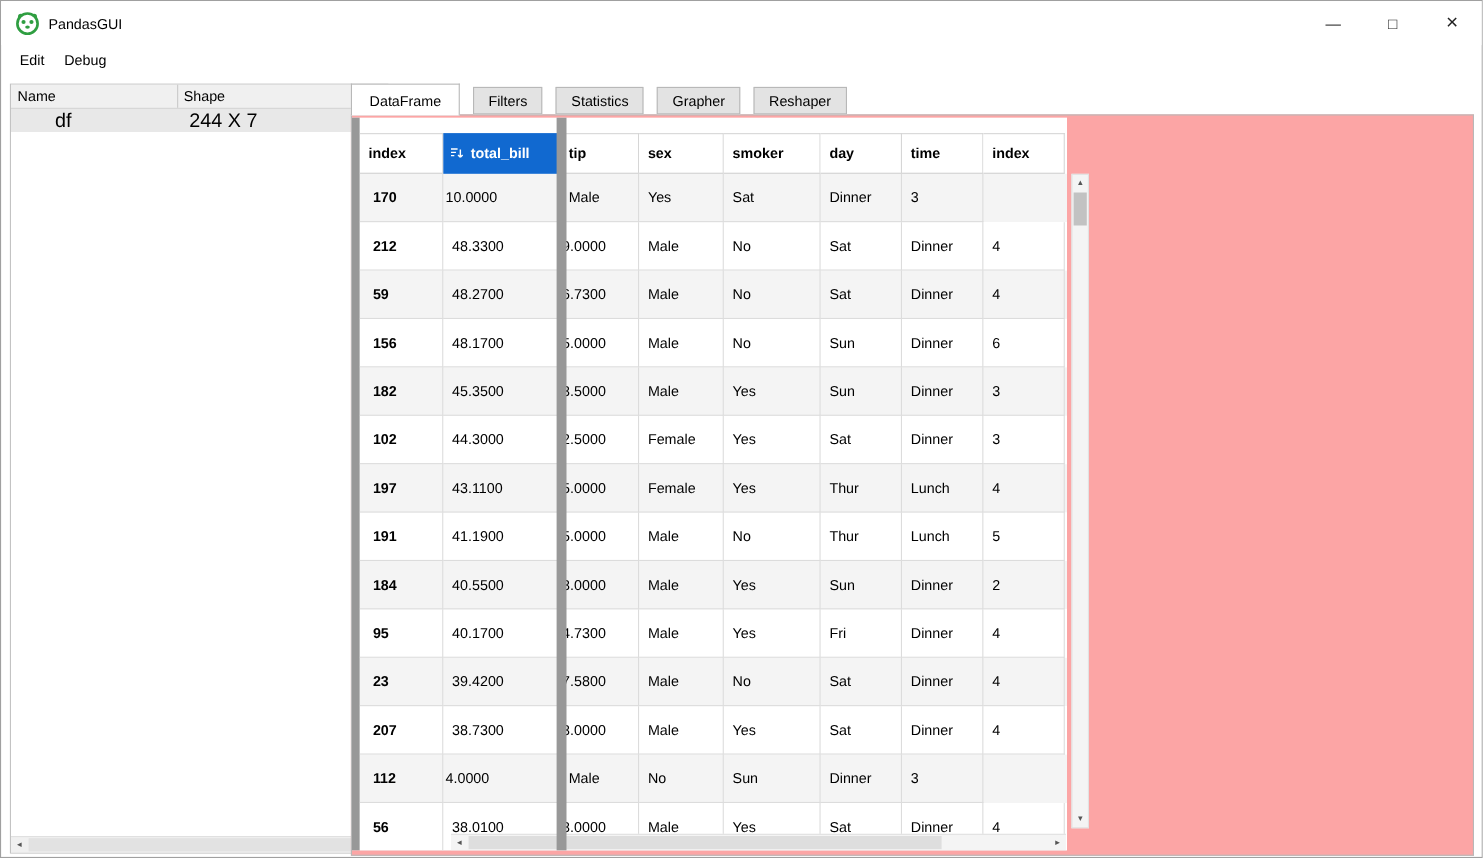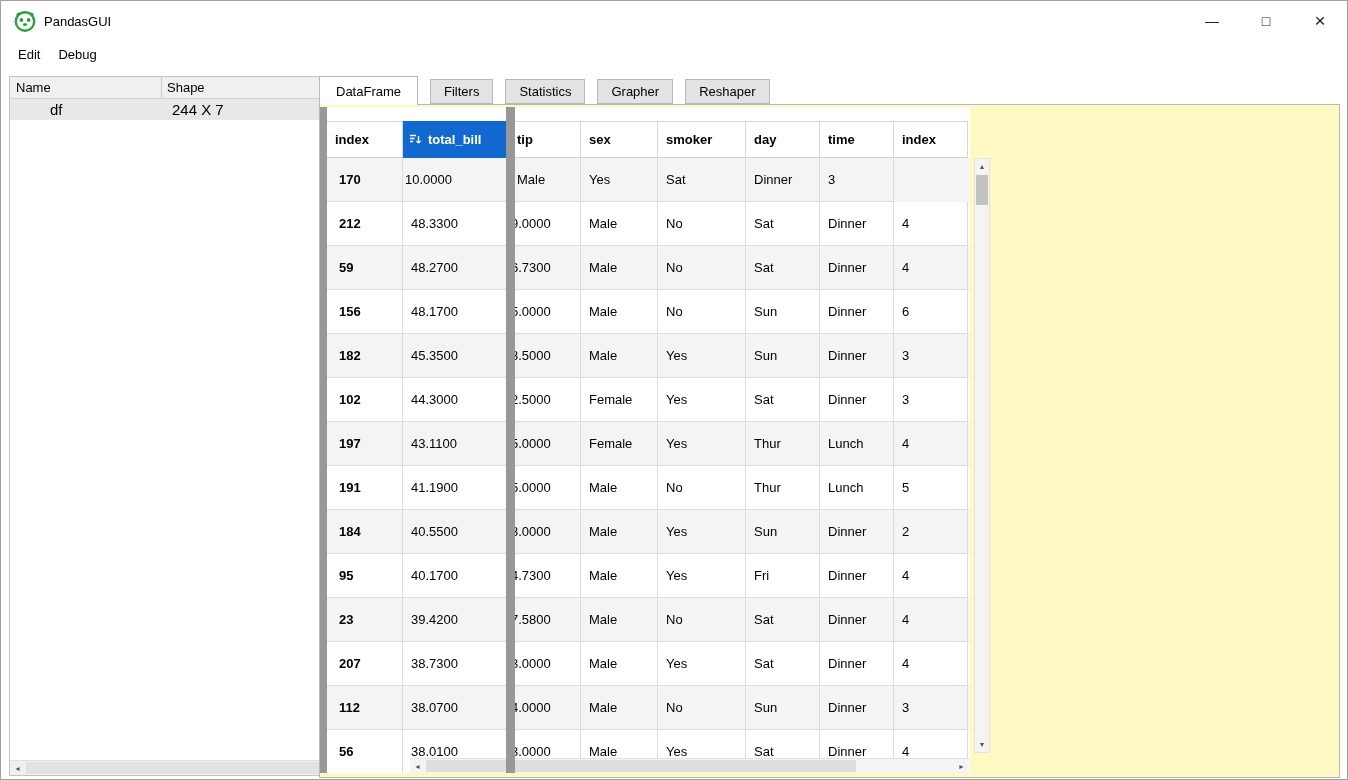--- a/index.html
+++ b/index.html
@@ -25,42 +25,42 @@
   .menu-item { padding:4px 9px; }
 
   
   .sidebar { position:absolute; left:8px; top:75px; width:344px; bottom:3px;
              background:#fff; border:1px solid #c3c3c3; }
   .sidebar-header { display:flex; height:22px; background:#f0f0f0;
                     border-bottom:1px solid #d2d2d2; font-size:13px; }
   .sidebar-header > div { display:flex; align-items:center; }
   .sh-name { width:152px; border-right:1px solid #c9c9c9; padding-left:6px; }
   .sh-shape { flex:1; padding-left:5px; }
-  .sidebar-row { display:flex; height:21px; background:#e8e8e8; font-size:15px; }
+  .sidebar-row { display:flex; height:21px; background:#e8e8e8; font-size:18px; }
   .sr-name { width:152px; padding-left:40px; display:flex; align-items:center; }
   .sr-shape { flex:1; padding-left:10px; display:flex; align-items:center; }
   .sidebar-hscroll { position:absolute; left:0; right:0; bottom:0; height:15px;
                      background:#f0f0f0; border-top:1px solid #e0e0e0; }
   .sb-arrow { position:absolute; top:0; width:15px; height:14px; display:flex;
               align-items:center; justify-content:center; font-size:7px; color:#555; }
   .sb-arrow.left { left:0; }  .sb-arrow.right { right:0; }
   .sidebar-hscroll .thumb { position:absolute; left:16px; right:16px; top:1px;
                             height:12px; background:#e2e2e2; }
 
   
   .tabbar { position:absolute; left:318px; top:75px; height:28px;
             display:flex; align-items:flex-end; z-index:4; }
   .tab { height:25px; padding:0 13px; background:#e3e3e3; border:1px solid #b8b8b8;
          margin-right:12px; display:flex; align-items:center; font-size:13px; }
   .tab.active { height:29px; padding:0 16px; background:#fff; border-bottom:none;
                 margin-bottom:-1px; z-index:5; }
 
   
   .tabpage { position:absolute; left:318px; top:103px; width:1021px; bottom:1px;
-             background:#fef9c3; border:1px solid #b8b8b8; }
+             background:#fca5a5; border:1px solid #b8b8b8; }
 
   
   .table-widget { position:absolute; left:0; top:2px; width:650px; height:666px;
                   background:#fff; border-left:7px solid #989898; overflow:hidden; }
   .strip-top { height:14px; background:#fff; }
   .grid-row { display:grid; grid-template-columns:76px 106px 72px 77px 88px 74px 74px 74px; }
   .header-row { height:37px; }
   .th { display:flex; align-items:center; gap:6px; padding-left:8px;
         font-weight:bold; font-size:13px; background:#fff;
         border-top:1px solid #d6d6d6; border-right:1px solid #d6d6d6;
@@ -299,21 +299,20 @@
             <div class="td">38.7300</div>
             <div class="td tip-col">3.0000</div>
             <div class="td">Male</div>
             <div class="td">Yes</div>
             <div class="td">Sat</div>
             <div class="td">Dinner</div>
             <div class="td">4</div>
           </div>
           <div class="grid-row tr alt">
             <div class="td index-col">112</div>
-            <div class="td">38.0700</div>
             <div class="td tip-col">4.0000</div>
             <div class="td">Male</div>
             <div class="td">No</div>
             <div class="td">Sun</div>
             <div class="td">Dinner</div>
             <div class="td">3</div>
           </div>
           <div class="grid-row tr">
             <div class="td index-col">56</div>
             <div class="td">38.0100</div>

